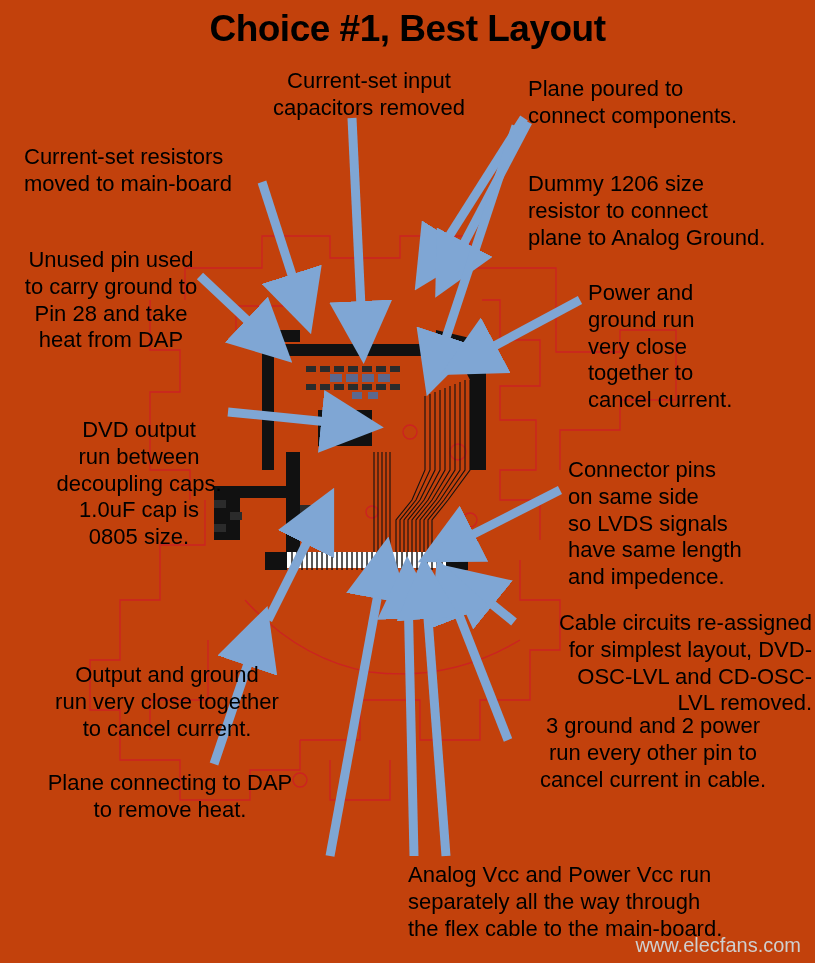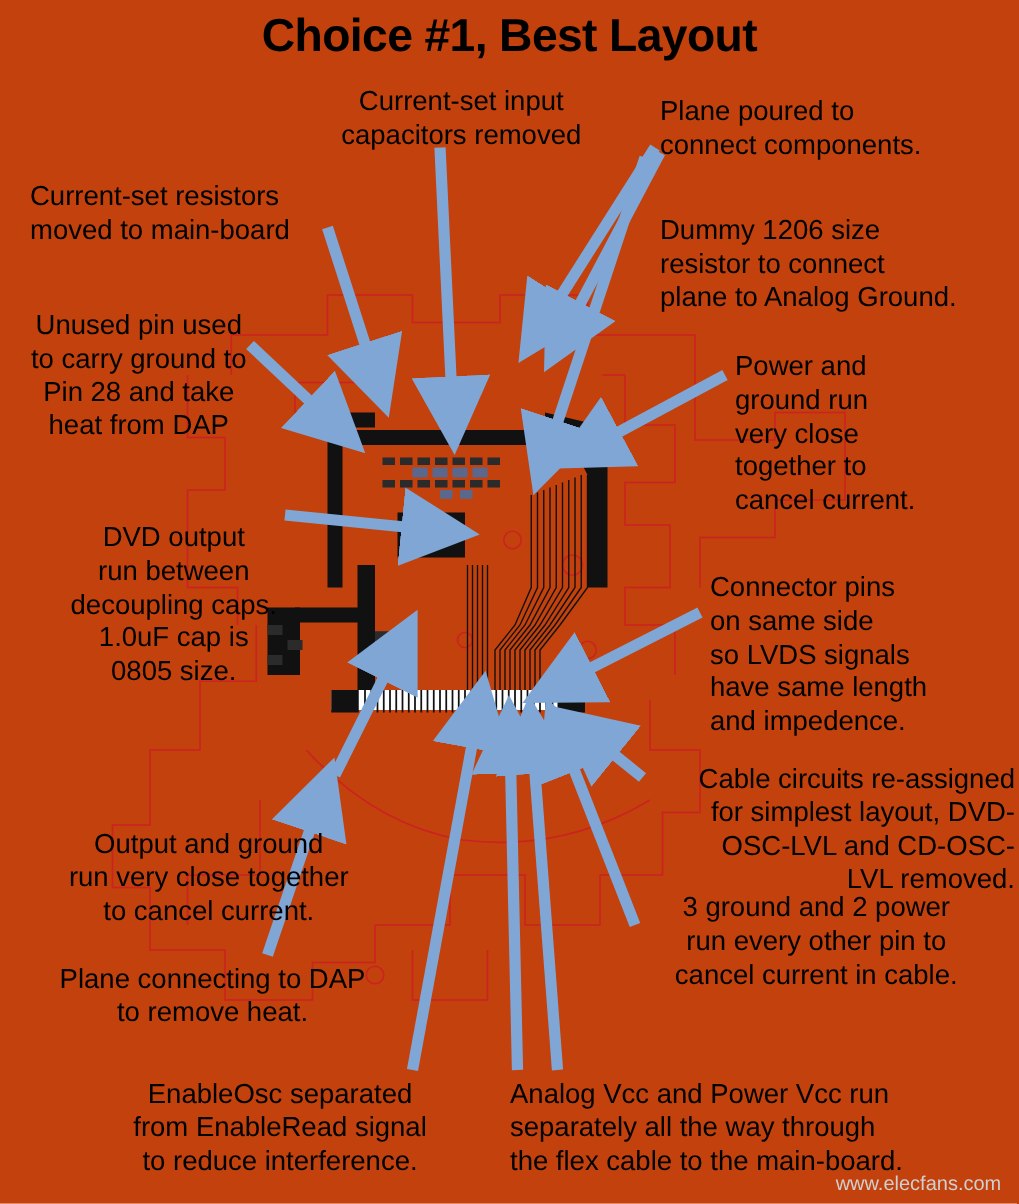--- a/index.html
+++ b/index.html
@@ -52,21 +52,21 @@
     position: absolute;
     left: 0;
     top: 0;
     width: 815px;
     height: 963px;
   }
   #watermark {
     position: absolute;
     right: 14px;
     bottom: 6px;
-    font-size: 16px;
+    font-size: 20px;
     color: #cfcfcf;
     font-family: "Liberation Sans", sans-serif;
   }
 </style>
 </head>
 <body>
 
 <div id="page">
 
   <div id="title">Choice #1, Best Layout</div>
@@ -217,21 +217,18 @@
 OSC-LVL and CD-OSC-
 LVL removed.</div>
   <div class="note center" style="left:40px; top:662px; width:254px;">Output and ground
 run very close together
 to cancel current.</div>
   <div class="note left" style="left:512px; top:713px; width:282px;text-align:center;">3 ground and 2 power
 run every other pin to
 cancel current in cable.</div>
   <div class="note center" style="left:28px; top:770px; width:284px;text-align:center;">Plane connecting to DAP
 to remove heat.</div>
-  <div class="note center" style="left:90px; top:862px; width:268px;">EnableOsc separated
-from EnableRead signal
-to reduce interference.</div>
   <div class="note left" style="left:408px; top:862px; width:400px;">Analog Vcc and Power Vcc run
 separately all the way through
 the flex cable to the main-board.</div>
 
   <div id="watermark">www.elecfans.com</div>
 </div>
 
 </body></html>

